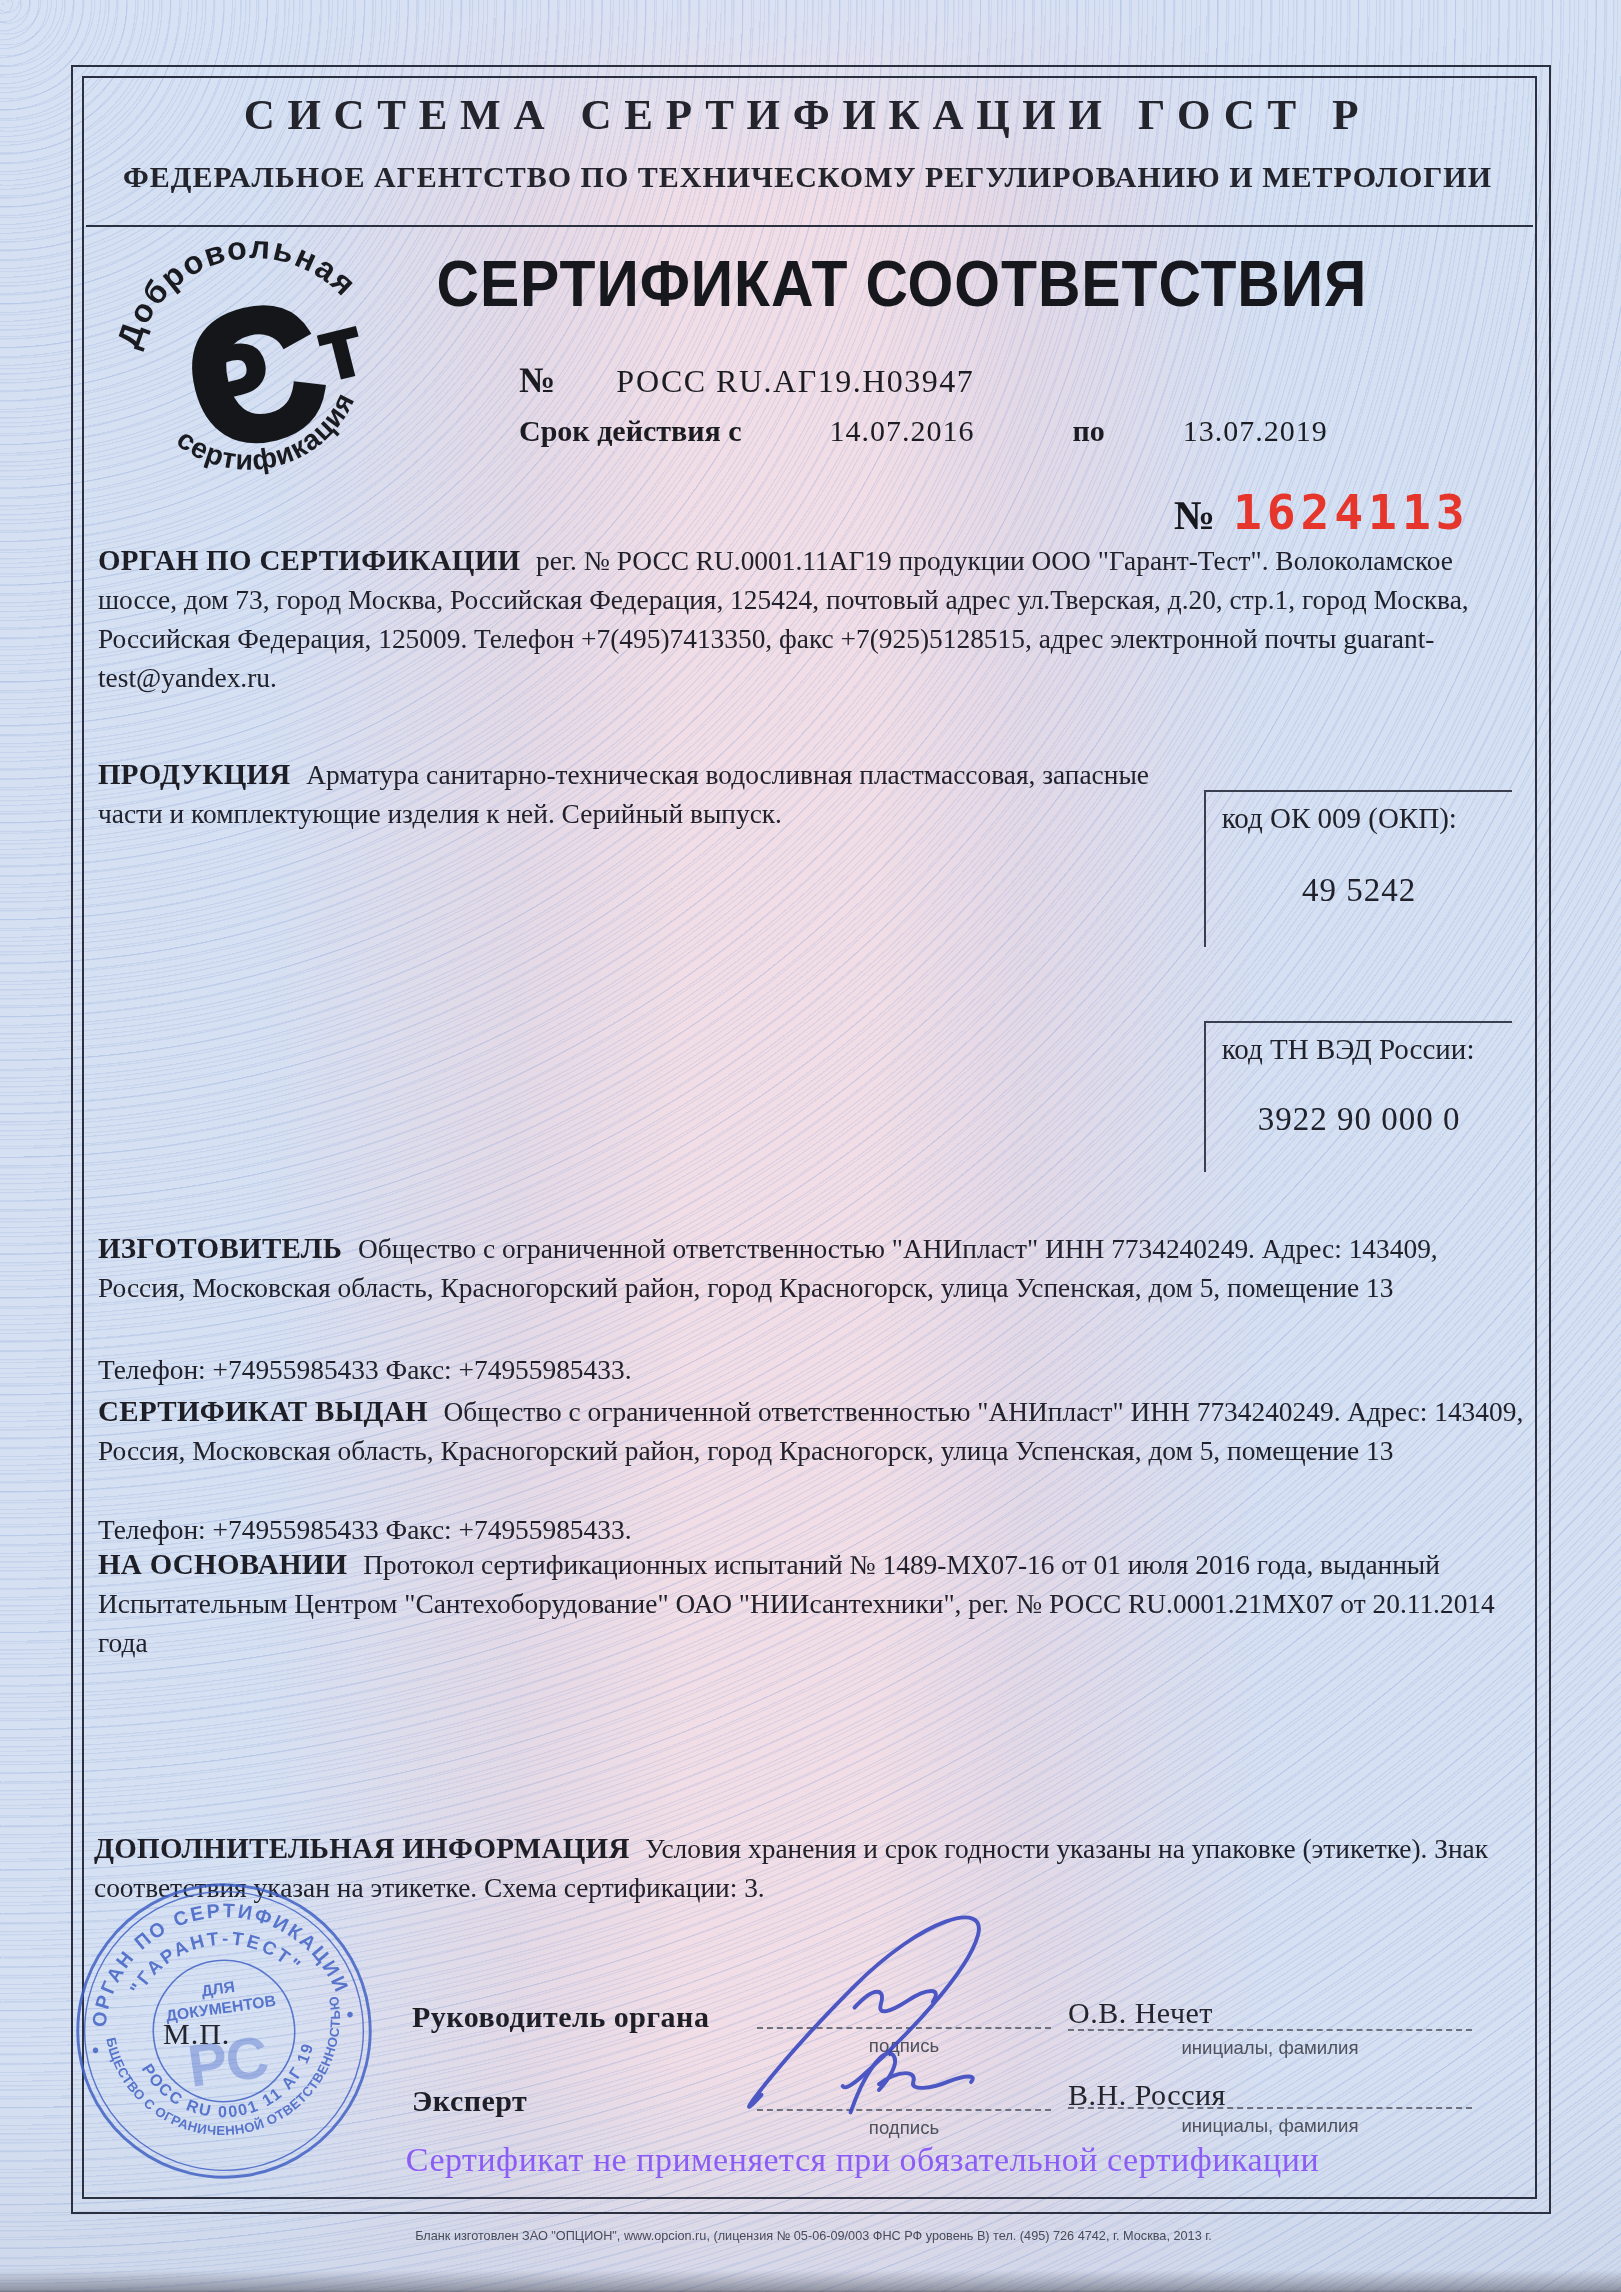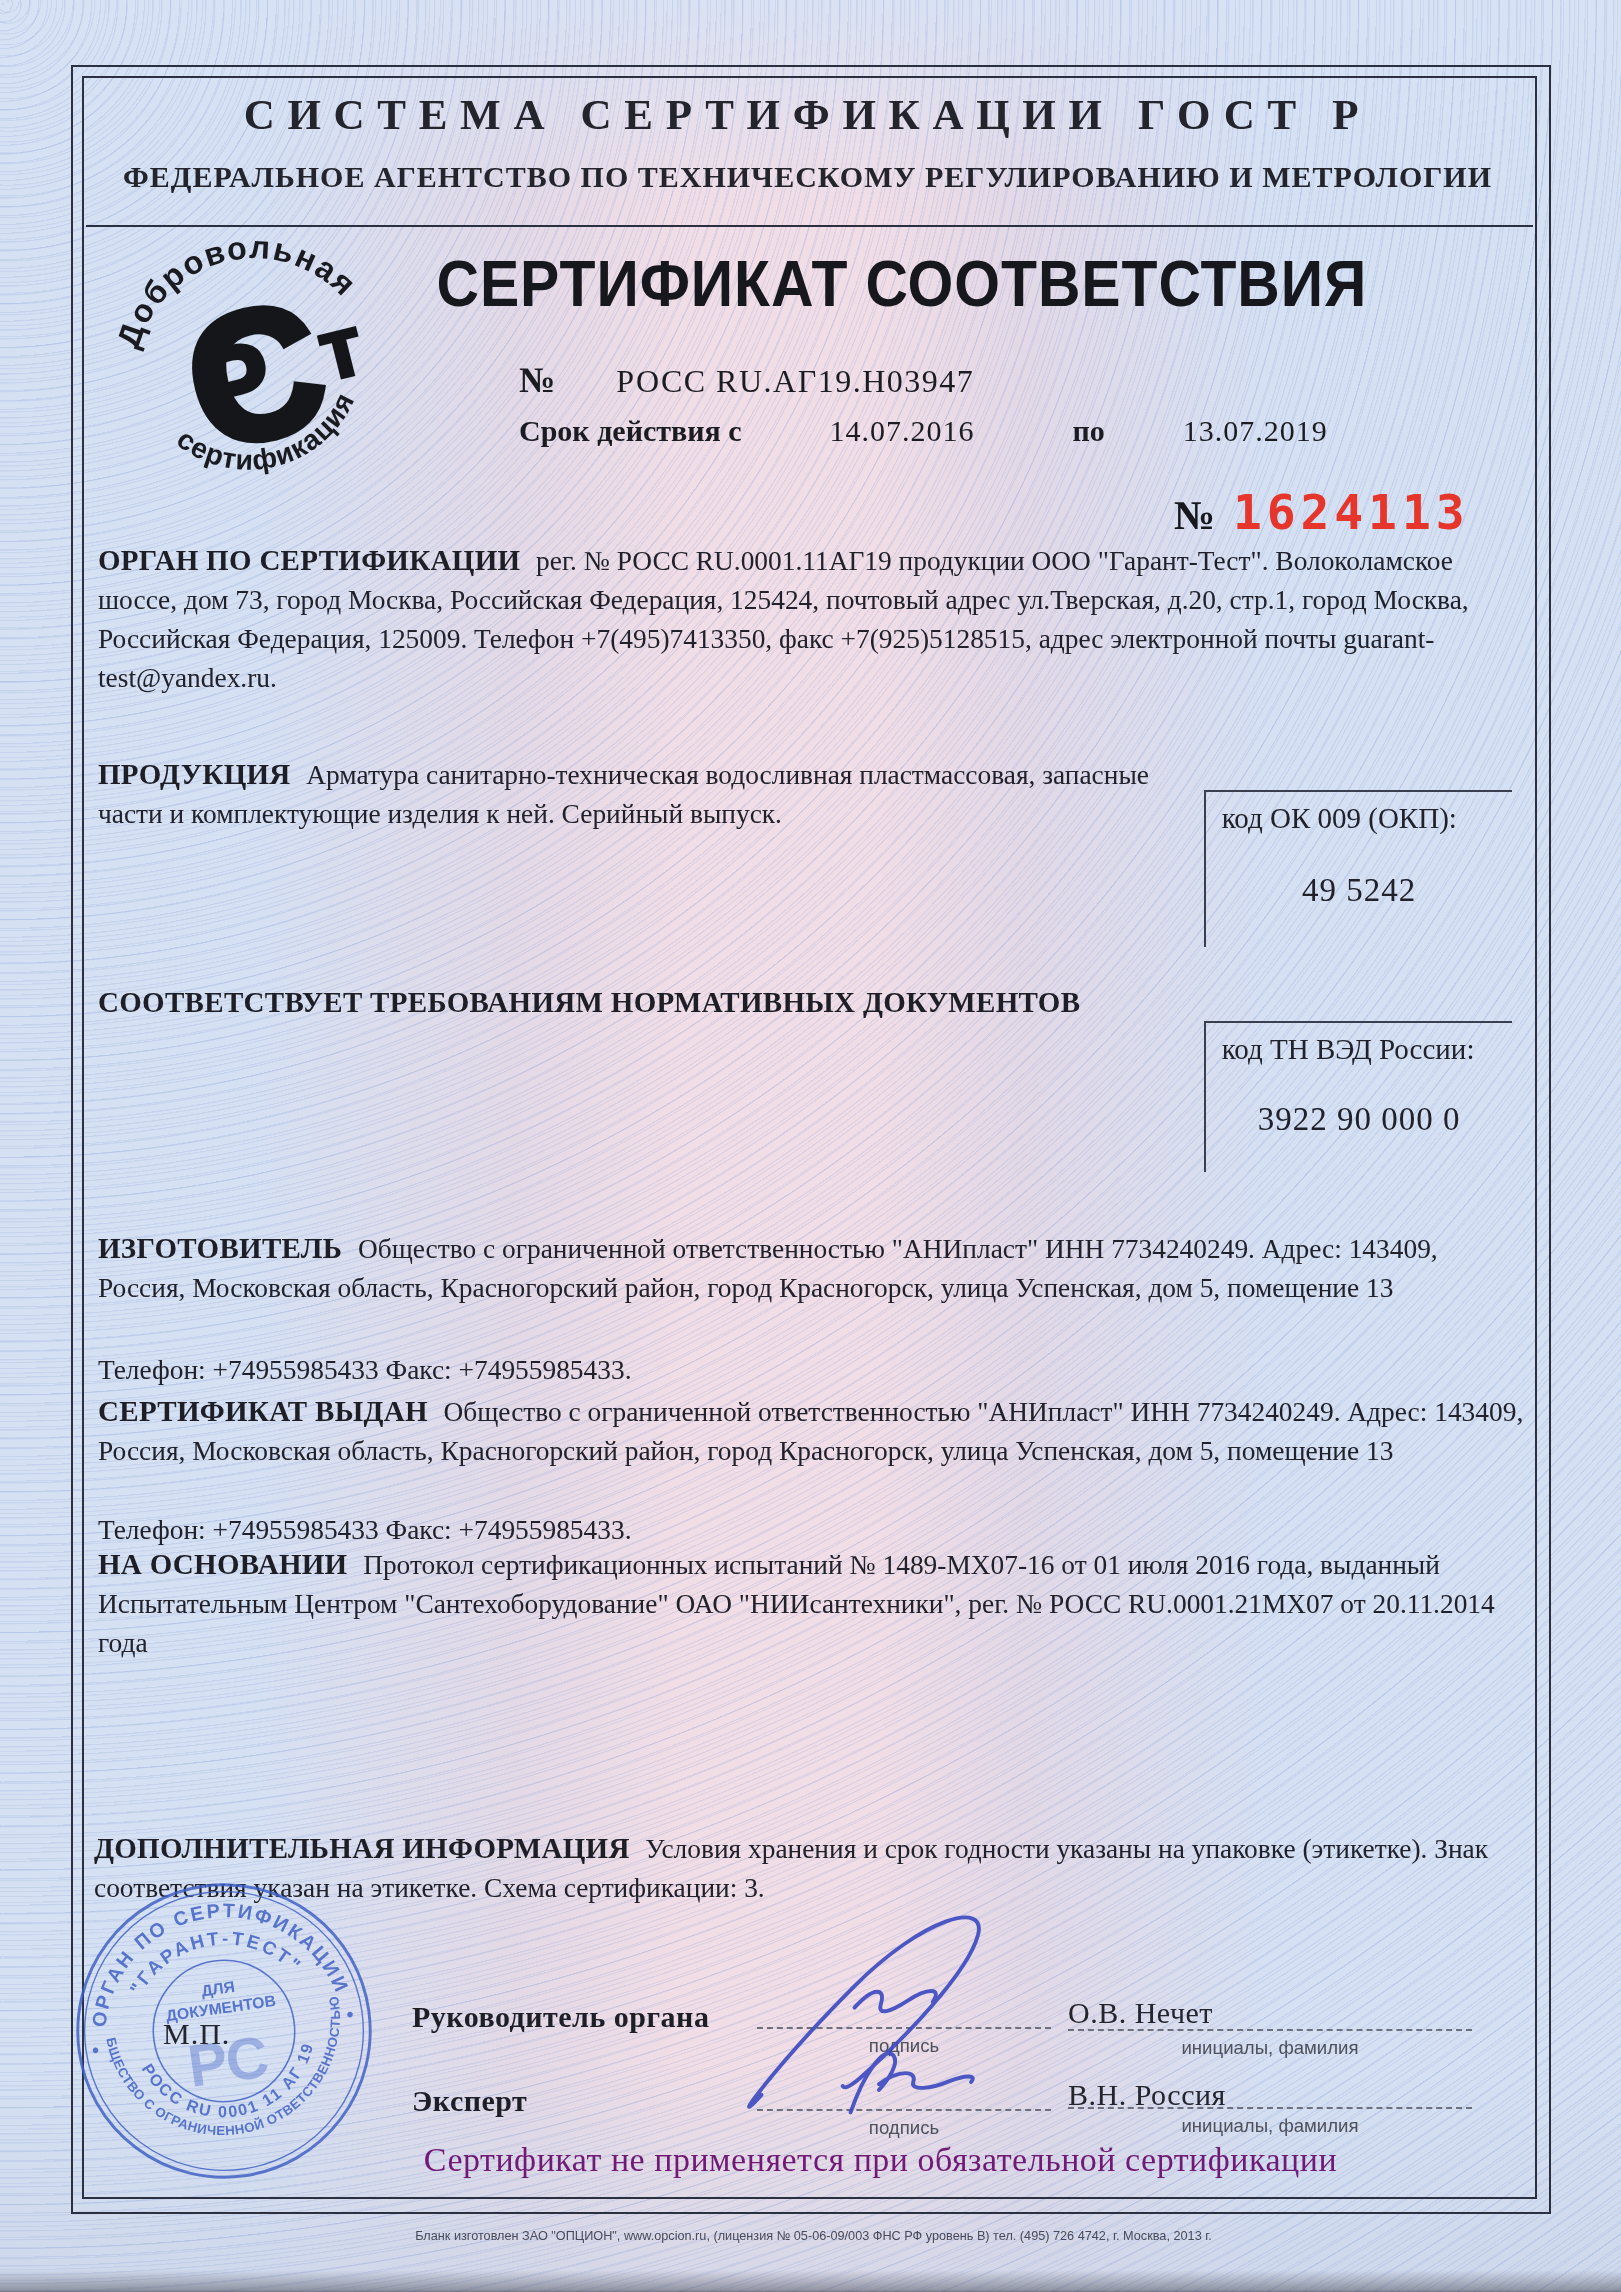--- a/index.html
+++ b/index.html
@@ -70,22 +70,22 @@
   .codebox .cb-value{font-size:33px;text-align:center;letter-spacing:1px;color:#20212a;}
   .sigline{position:absolute;border-bottom:2px dashed #6c6f7c;height:0;}
   .cap{
     position:absolute;font-family:"Liberation Sans","DejaVu Sans",sans-serif;
     font-size:18.6px;color:#4e505c;text-align:center;
   }
   .sig-label{font-weight:bold;font-size:30px;letter-spacing:0.5px;color:#1d1e26;}
   .sig-name{font-size:30px;letter-spacing:0.5px;color:#23242c;}
   .mp{font-size:30px;letter-spacing:1px;color:#23242e;z-index:6;}
   .footer-note{
-    left:302px;top:2141px;width:1157px;text-align:center;
-    font-size:34px;color:#701a75;letter-spacing:0.5px;
+    left:284px;top:2141px;width:1157px;text-align:center;
+    font-size:34px;color:#8b5cf6;letter-spacing:0.5px;
   }
   .fine-print{
     left:235px;top:2229px;width:1157px;text-align:center;
     font-family:"Liberation Sans","DejaVu Sans",sans-serif;
     font-size:12.7px;color:#474a58;
   }
   svg text{font-family:"Liberation Sans","DejaVu Sans",sans-serif;}
 </style>
 </head>
 <body>
@@ -149,21 +149,20 @@
 <p class="abs bodytxt" style="left:98px;top:755px;width:1054px;margin:0;">
   <span class="lbl">ПРОДУКЦИЯ</span><span>Арматура санитарно-техническая водосливная пластмассовая, запасные части и комплектующие изделия к ней. Серийный выпуск.</span>
 </p>
 
 <div class="codebox" style="top:790px;height:155px;">
   <div class="cb-label">код ОК 009 (ОКП):</div>
   <div class="cb-value" style="margin-top:37px;">49 5242</div>
 </div>
 
 <div class="abs" style="left:98px;top:986px;width:1068px;">
-  <span class="lbl">СООТВЕТСТВУЕТ ТРЕБОВАНИЯМ НОРМАТИВНЫХ ДОКУМЕНТОВ</span>
 </div>
 
 <div class="codebox" style="top:1021px;height:149px;">
   <div class="cb-label">код ТН ВЭД России:</div>
   <div class="cb-value" style="margin-top:35px;">3922 90 000 0</div>
 </div>
 
 <p class="abs bodytxt" style="left:98px;top:1229px;width:1433px;margin:0;">
   <span class="lbl">ИЗГОТОВИТЕЛЬ</span><span>Общество с ограниченной ответственностью "АНИпласт" ИНН 7734240249. Адрес: 143409, Россия, Московская область, Красногорский район, город Красногорск, улица Успенская, дом 5, помещение 13</span>
 </p>

